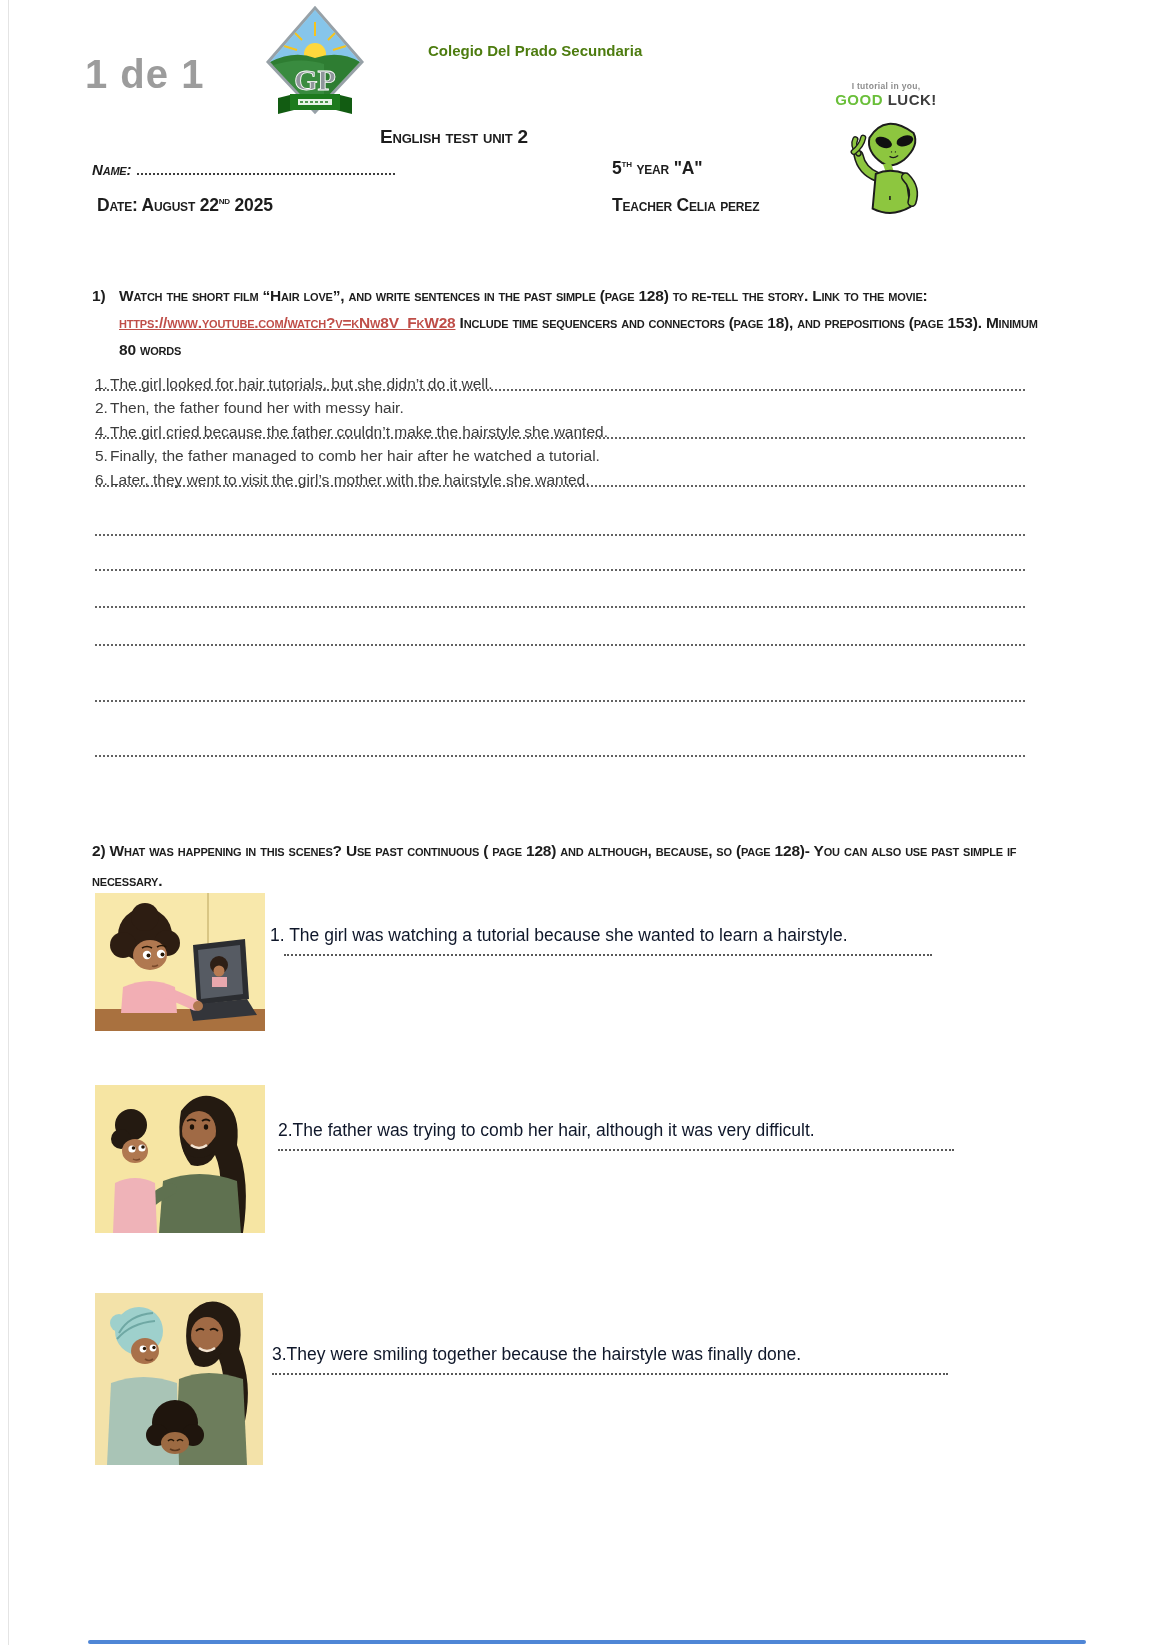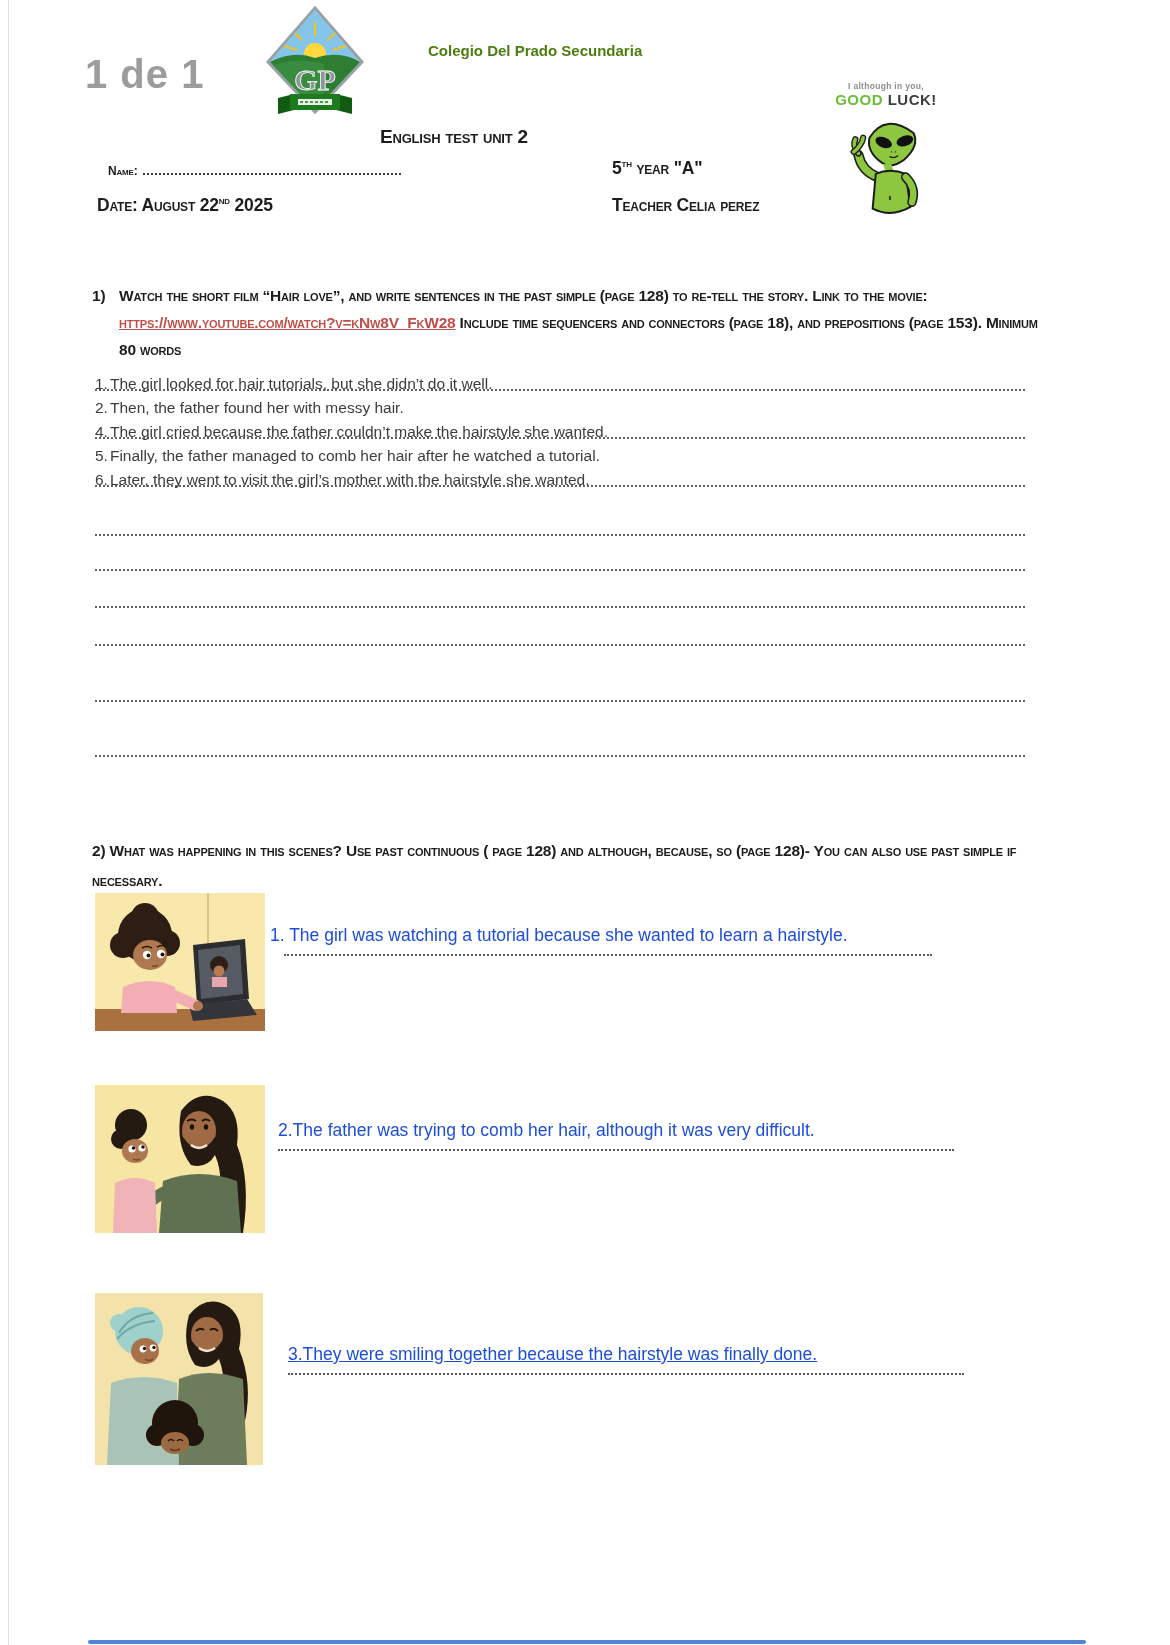--- a/index.html
+++ b/index.html
@@ -19,21 +19,21 @@
   .school-name{position:absolute;left:428px;top:42px;font-size:15px;font-weight:bold;color:#4d7c0f;}
 
   .goodluck{position:absolute;left:831px;top:82px;width:110px;text-align:center;line-height:1.1;}
   .gl-line1{font-size:8.5px;color:#8d8d8d;font-weight:bold;letter-spacing:0.3px;}
   .gl-line2{font-size:15px;font-weight:800;letter-spacing:0.5px;margin-top:1px;}
   .gl-good{color:#6abf3a;}
   .gl-luck{color:#3d3d3d;}
   .alien-svg{margin-top:2px;}
 
   .test-title{position:absolute;left:380px;top:126px;font-size:19px;text-align:center;}
-  .name-row{position:absolute;left:108px;top:159px;font-size:12px;}
+  .name-row{position:absolute;left:92px;top:159px;font-size:15px;font-style:italic;}
   .name-dots{display:inline-block;width:258px;border-bottom:2px dotted #3d3d3d;height:14px;margin-left:6px;}
   .year-row{position:absolute;left:612px;top:157px;font-size:17.5px;}
   .date-row{position:absolute;left:97px;top:194px;font-size:17.5px;}
   .teacher-row{position:absolute;left:612px;top:195px;font-size:17.5px;}
 
   .q1{position:absolute;left:92px;top:282px;width:948px;font-size:15.5px;line-height:27px;}
   .q1 .qnum{position:absolute;left:0;top:0;}
   .q1 .qtext{display:block;padding-left:27px;}
   .q-link{color:#bf4e48;text-decoration:underline;text-decoration-color:#bf4e48;cursor:pointer;}
 
@@ -44,24 +44,24 @@
   .guide{height:0;border-top:2px dotted rgba(70,70,70,.85);}
   .g1{margin-top:42px;} .g2{margin-top:33px;} .g3{margin-top:35px;}
   .g4{margin-top:36px;} .g5{margin-top:54px;} .g6{margin-top:53px;}
 
   .q2{position:absolute;left:92px;top:836px;width:962px;font-size:15.5px;line-height:30px;}
 
   .scene-img{position:absolute;border:0;display:block;}
   .s1{left:95px;top:893px;}
   .s2{left:95px;top:1085px;}
   .s3{left:95px;top:1293px;}
-  .caption{position:absolute;font-size:17.5px;color:#1d4ed8;}
+  .caption{position:absolute;font-size:17.5px;color:#0f172a;}
   .c1{left:270px;top:925px;width:730px;}
   .c2{left:278px;top:1120px;width:700px;}
-  .c3{left:288px;top:1344px;width:700px;text-decoration:underline;}
+  .c3{left:272px;top:1344px;width:700px;}
   .cap-dots{border-bottom:2px dotted rgba(70,70,70,.9);height:8px;}
   .c1 .cap-dots{width:648px;margin-left:14px;}
   .c2 .cap-dots{width:676px;}
   .c3 .cap-dots{width:676px;}
 </style>
 </head>
 <body>
 
 <div class="page">
   <div class="edge-line"></div>
@@ -92,21 +92,21 @@
     <path d="M14,92 L30,88 L30,104 L14,108 Z" fill="#125c12"></path>
     <path d="M88,92 L72,88 L72,104 L88,108 Z" fill="#125c12"></path>
     <rect x="26" y="88" width="50" height="16" fill="#1d7a1d"></rect>
     <rect x="34" y="93" width="34" height="6" fill="#ffffff" opacity="0.9"></rect>
     <line x1="36" y1="96" x2="66" y2="96" stroke="#1d7a1d" stroke-width="1.5" stroke-dasharray="3 2"></line>
   </svg>
 
   <div class="school-name">Colegio Del Prado Secundaria</div>
 
   <div class="goodluck">
-    <div class="gl-line1">I although in you,</div>
+    <div class="gl-line1">I tutorial in you,</div>
     <div class="gl-line2"><span class="gl-good">GOOD</span><span class="gl-luck"> LUCK!</span></div>
     <svg class="alien-svg" width="92" height="118" viewBox="0 0 110 150">
 
       <path d="M44,84 Q24,76 20,56" fill="none" stroke="#1c1c1c" stroke-width="13" stroke-linecap="round"></path>
       <path d="M44,84 Q24,76 20,56" fill="none" stroke="#8dc63f" stroke-width="9" stroke-linecap="round"></path>
       <g stroke-linecap="round">
         <path d="M20,54 Q12,44 16,36" stroke="#1c1c1c" stroke-width="8"></path>
         <path d="M20,54 Q12,44 16,36" stroke="#8dc63f" stroke-width="4.5"></path>
         <path d="M14,52 Q24,44 26,34" stroke="#1c1c1c" stroke-width="8"></path>
         <path d="M14,52 Q24,44 26,34" stroke="#8dc63f" stroke-width="4.5"></path>

